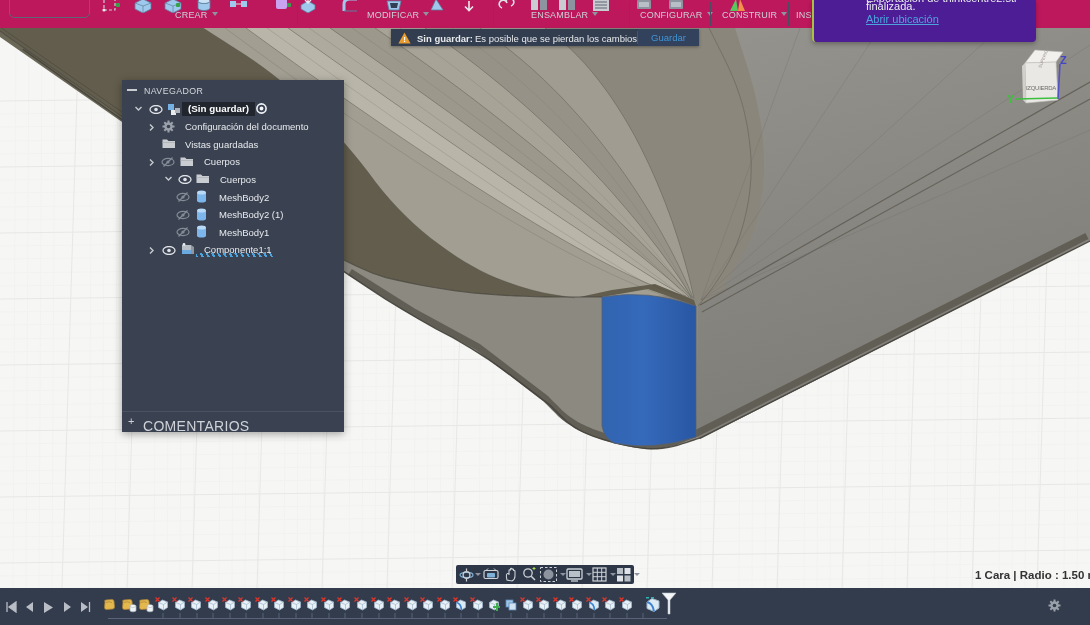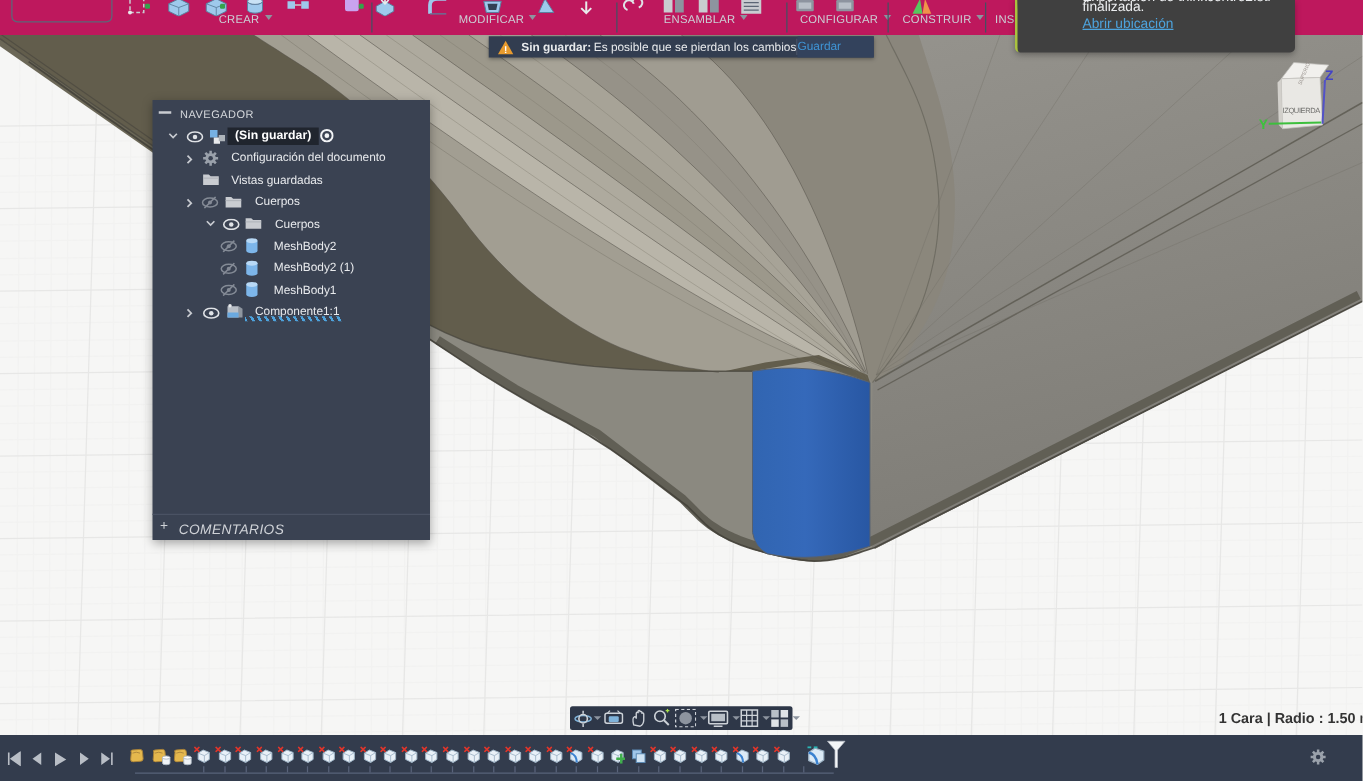--- a/index.html
+++ b/index.html
@@ -179,24 +179,24 @@
 </div>
 
 <div id="warnbar" class="abs" style="left:391px;top:29px;width:308px;height:17px;background:#323d50;box-shadow:0 1px 3px rgba(0,0,0,.35);font-size:9.5px;color:#e8eaec;">
   <svg class="abs" style="left:7px;top:2.5px;" width="13" height="12" viewBox="0 0 13 12">
     <path d="M6.5,0.5 L12.6,11.4 L0.4,11.4 Z" fill="#e89b2e"></path>
     <text x="6.5" y="10" font-size="8" font-weight="bold" fill="#fff" text-anchor="middle">!</text>
   </svg>
   <b class="abs" style="left:26px;top:3.5px;">Sin guardar:</b>
   <span class="abs" style="left:84px;top:3.5px;">Es posible que se pierdan los cambios</span>
   <div class="abs" style="left:246px;top:2px;width:1px;height:13px;background:#4a5468;"></div>
-  <div class="abs" style="left:247px;top:0;width:61px;height:17px;background:#33425c;color:#3f95d6;line-height:17px;">Guardar</div>
+  <div class="abs" style="left:247px;top:0;width:61px;height:17px;background:#33425c;color:#3f95d6;text-align:center;line-height:17px;">Guardar</div>
 </div>
 
-<div id="notif" class="abs" style="left:812px;top:0;width:222px;height:42px;background:#404040;border-left:2px solid #a9c23e;border-radius:0 0 4px 4px;box-shadow:0 2px 5px rgba(0,0,0,.3);overflow:hidden;">
+<div id="notif" class="abs" style="left:812px;top:0;width:222px;height:42px;background:#4c1d95;border-left:2px solid #a9c23e;border-radius:0 0 4px 4px;box-shadow:0 2px 5px rgba(0,0,0,.3);overflow:hidden;">
   <div class="abs" style="left:52px;top:-8px;width:180px;font-size:11px;color:#eceef0;">Exportación de thinkcentre2.stl</div>
   <div class="abs" style="left:52px;top:0px;width:180px;font-size:11px;color:#eceef0;">finalizada.</div>
   <div class="abs" style="left:52px;top:13px;font-size:11px;color:#4da3dd;text-decoration:underline;">Abrir ubicación</div>
 </div>
 
 <div id="nav" class="abs" style="left:122px;top:80px;width:222px;height:352px;background:#3a4252;box-shadow:0 2px 8px rgba(0,0,0,.35);font-size:9.5px;color:#e8eaed;">
   <div class="abs" style="left:5px;top:9px;width:10px;height:2px;background:#c9ccd1;"></div>
   <div class="abs" style="left:22px;top:6px;font-size:8.8px;color:#d5d8dc;letter-spacing:.4px;">NAVEGADOR</div>
   <div id="tree">
 <div class="abs" style="left:0;top:21px;width:236px;height:17px;">
@@ -316,21 +316,21 @@
           <rect x="2" y="7" width="9" height="4" fill="#6aa9e0"></rect>
           <path d="M11,2 L14,4 L14,11 L11,11 Z" fill="#8f969f"></path>
           <circle cx="4" cy="1.5" r="1.4" fill="#e8eaec"></circle>
         </svg>
         <span class="abs" style="left:82px;top:2.5px;white-space:nowrap;">Componente1:1</span>
         <div class="abs" style="left:74px;top:11.5px;width:78px;height:4px;background:repeating-linear-gradient(60deg,#4da3dd 0,#4da3dd 2px,transparent 2px,transparent 5px);"></div>
       </div>
   </div>
   <div class="abs" style="left:0;top:331px;width:222px;height:1px;background:#4a5263;"></div>
   <div class="abs" style="left:6px;top:335px;color:#cfd2d7;font-size:11px;">+</div>
-  <div class="abs" style="left:21px;top:338px;font-size:11px;color:#cfd2d7;letter-spacing:.3px;font-style:italic;">COMENTARIOS</div>
+  <div class="abs" style="left:21px;top:338px;font-size:14px;color:#cfd2d7;letter-spacing:.3px;">COMENTARIOS</div>
 </div>
 
 <div id="navpill" class="abs" style="left:456px;top:565px;width:178px;height:19px;background:#2e3748;border-radius:2px;">
 <svg class="abs" style="left:3px;top:3px;" width="15" height="14" viewBox="0 0 15 14">
       <ellipse cx="7.5" cy="7" rx="6.5" ry="2.6" fill="none" stroke="#7fb2d9" stroke-width="1.2"></ellipse>
       <circle cx="7.5" cy="7" r="3.4" fill="none" stroke="#cdd2d8" stroke-width="1.3"></circle>
       <path d="M7.5,0.5 L7.5,3 M7.5,11 L7.5,13.5" stroke="#cdd2d8" stroke-width="1.2"></path>
     </svg>
 <div class="abs" style="left:19px;top:8px;width:0;height:0;border-left:3px solid transparent;border-right:3px solid transparent;border-top:3.5px solid #8d949f;"></div>
 <svg class="abs" style="left:27px;top:3px;" width="16" height="13" viewBox="0 0 16 13">

